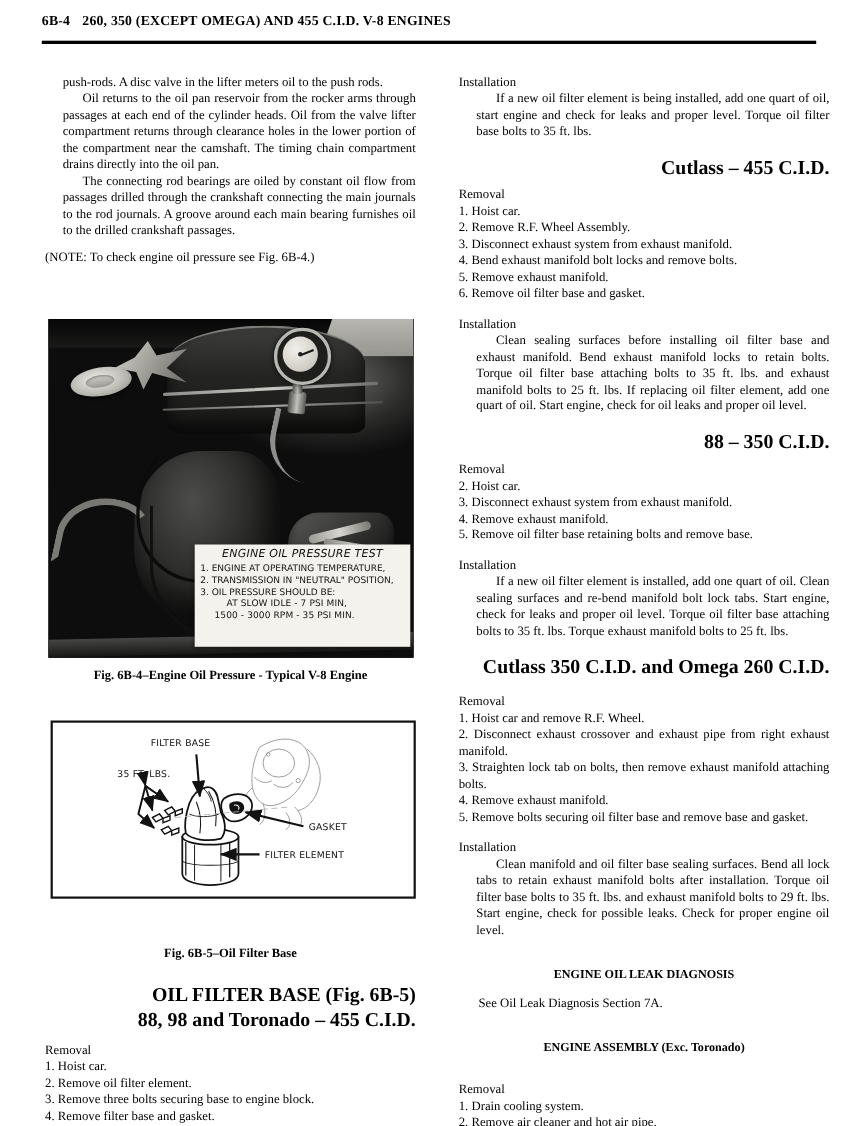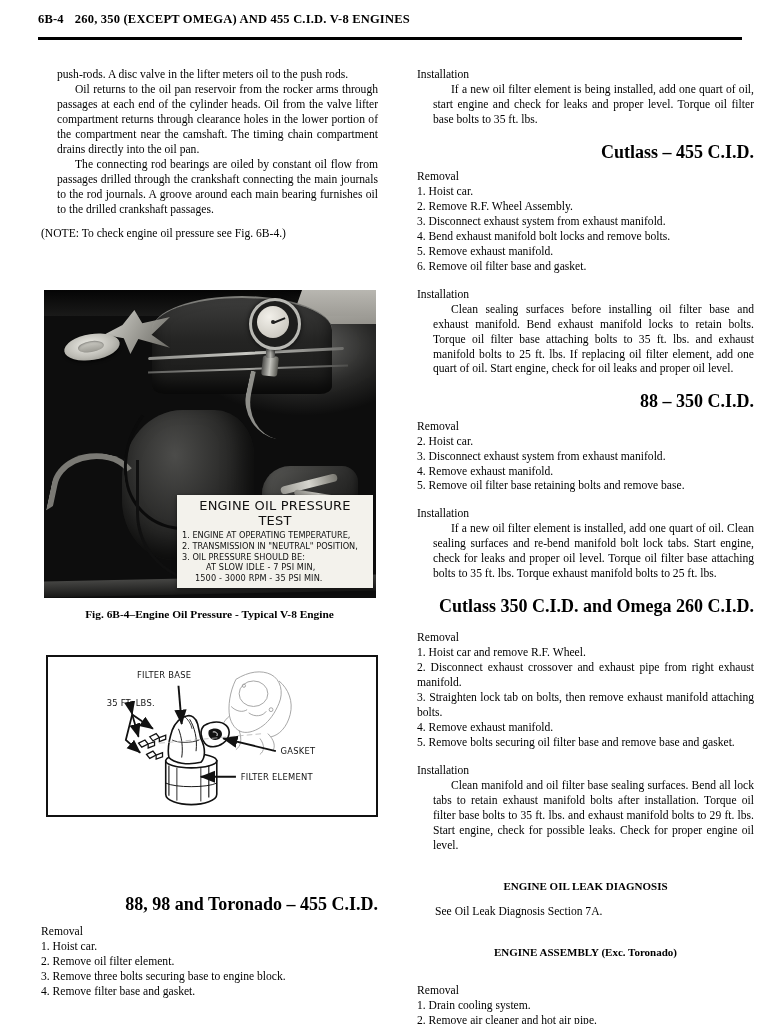--- a/index.html
+++ b/index.html
@@ -221,22 +221,23 @@
   .placard{
     position:absolute;left:133px;top:205px;width:196px;height:93px;
     background:#f3f2ec;
     color:#111;
     padding:3px 5px 0 5px;
     box-sizing:border-box;
     font-family:"DejaVu Sans", sans-serif;
     box-shadow:0 1px 4px rgba(0,0,0,.55);
   }
   .placard-title{
-    text-align:center;font-size:13px;letter-spacing:.2px;
+    text-align:center;font-size:10px;letter-spacing:.2px;
     margin-bottom:2px;
+    font-style:italic;
   }
   .placard ol{
     margin:0;padding:0;list-style:none;font-size:8.2px;line-height:1.32;
   }
   .placard ol li{white-space:nowrap;}
   .placard .sub{padding-left:24px;letter-spacing:.1px;}
   .placard .sub2{padding-left:13px;letter-spacing:.1px;}
 
   
   .caption{
@@ -401,22 +402,24 @@
         <path d="M196 150 L152 150" marker-end="url(#ah)"></path>
       </g>
 
       <text class="dlabel" x="72" y="26">FILTER BASE</text>
       <text class="dlabel" x="34" y="62">35 FT. LBS.</text>
       <text class="dlabel" x="252" y="122">GASKET</text>
       <text class="dlabel" x="202" y="154">FILTER ELEMENT</text>
     </svg>
   </div>
 
+  <div class="caption" id="cap2">Fig. 6B-5–Oil Filter Base</div>
 
   <div class="blk-left-bottom">
+    <h3 class="head-lg">OIL FILTER BASE (Fig. 6B-5)</h3>
     <h3 class="head-lg">88, 98 and Toronado – 455 C.I.D.</h3>
     <div class="gap"></div>
     <h3 class="head">Removal</h3>
     <ul class="steps">
       <li class="step-indent">1. Hoist car.</li>
       <li class="step-indent">2. Remove oil filter element.</li>
       <li class="step-indent">3. Remove three bolts securing base to engine block.</li>
       <li class="step-indent">4. Remove filter base and gasket.</li>
     </ul>
   </div>

